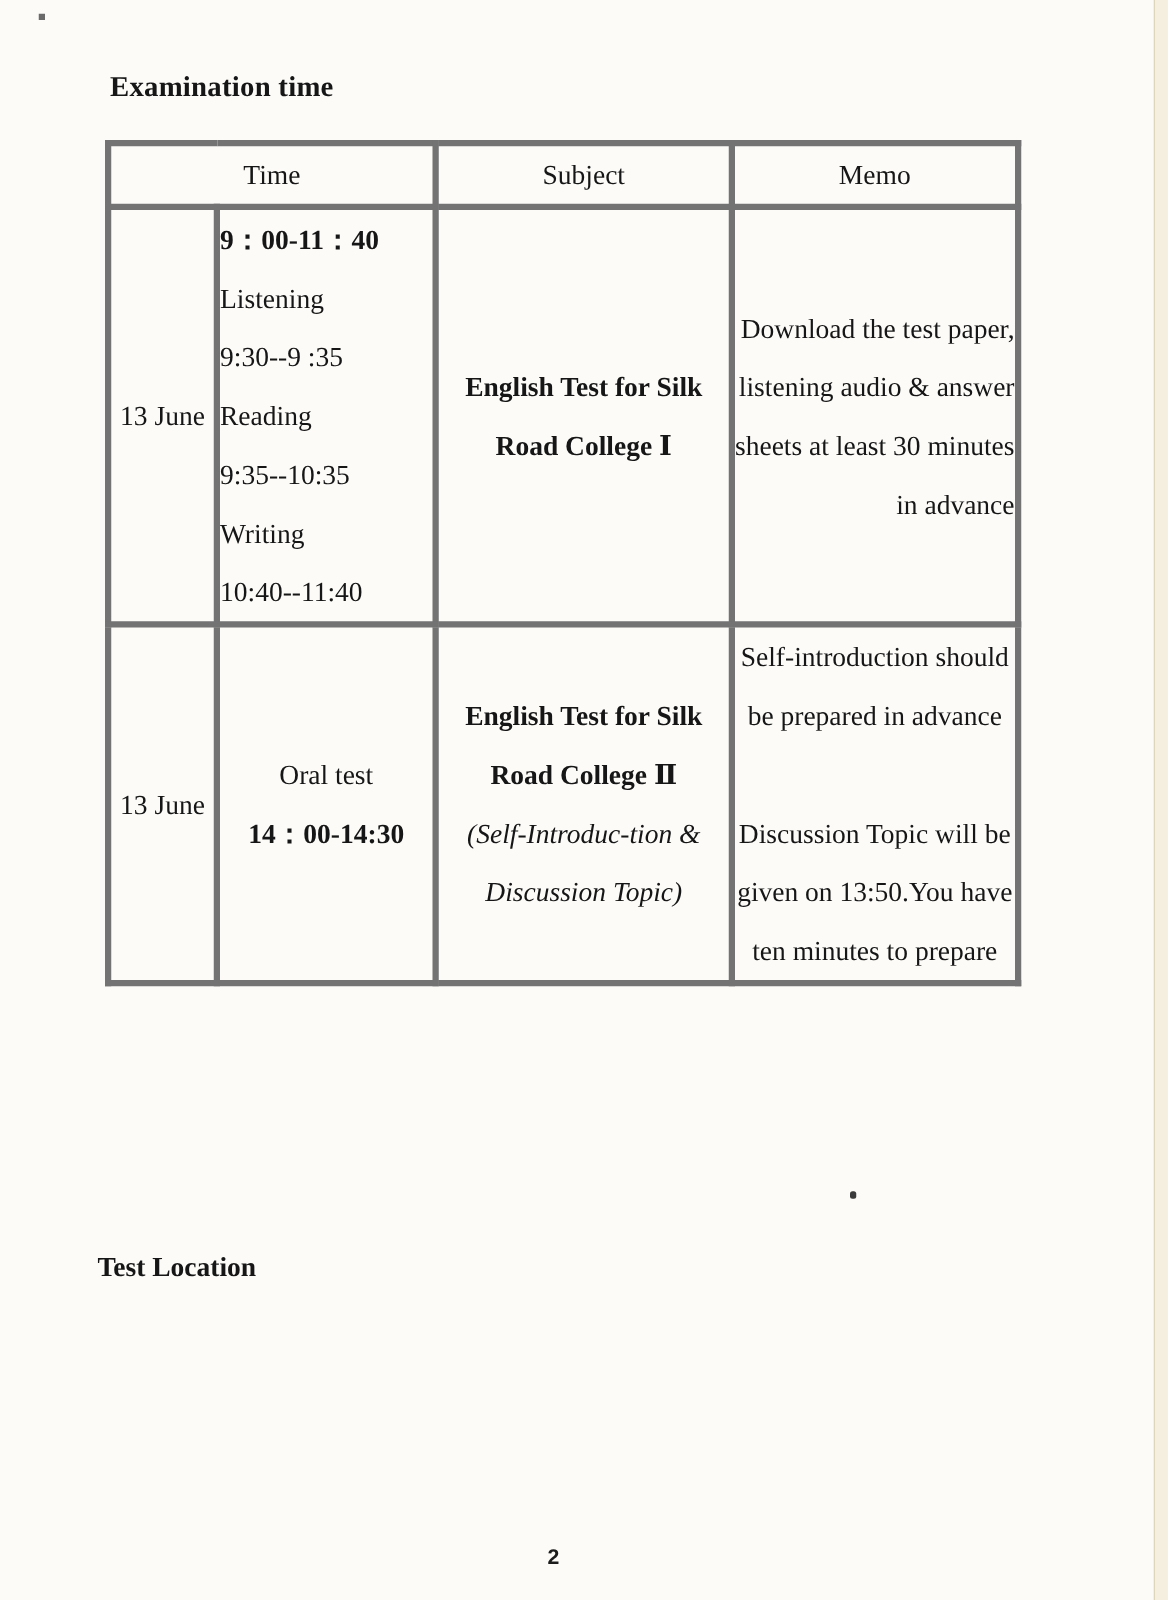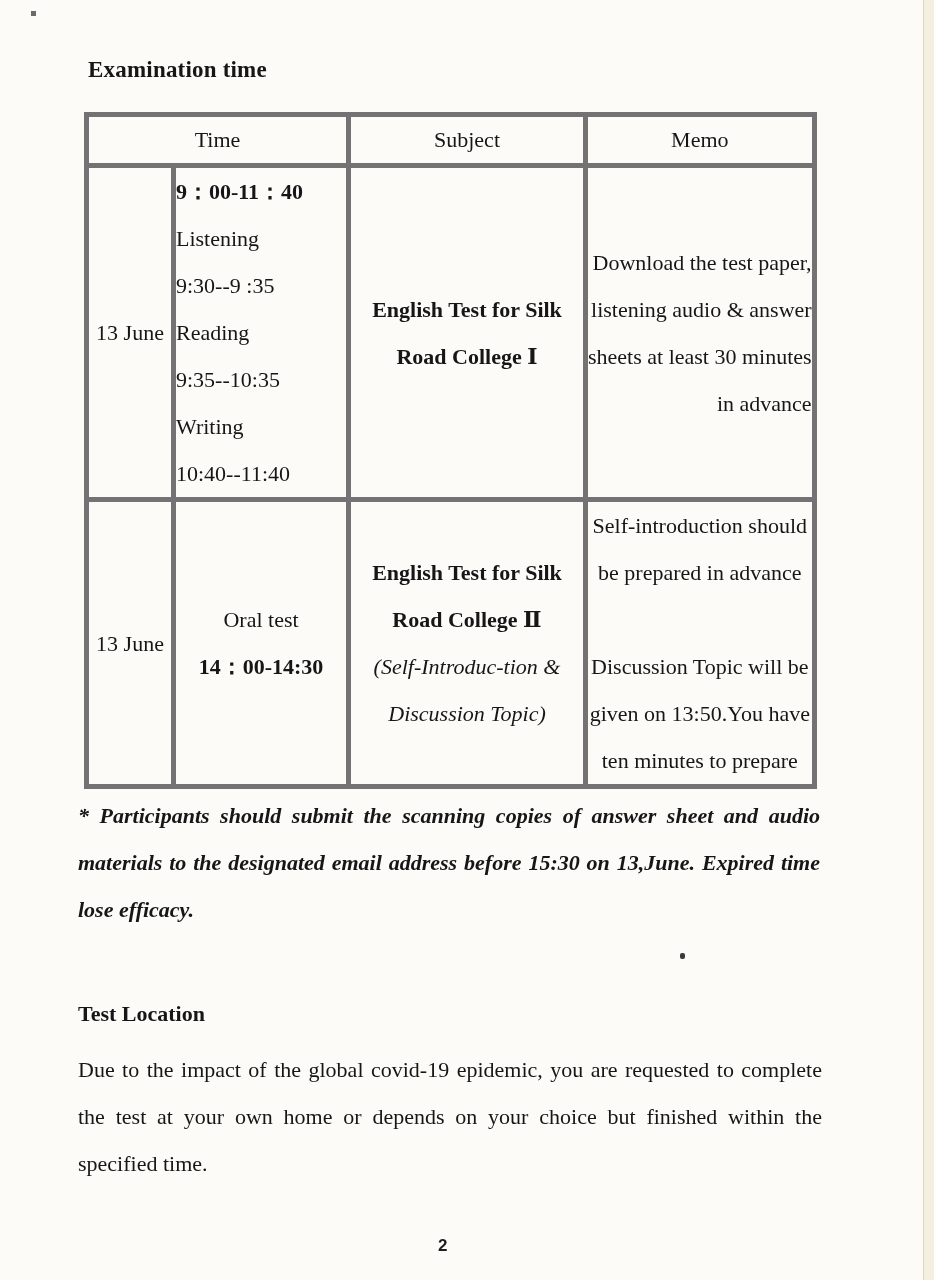--- a/index.html
+++ b/index.html
@@ -193,21 +193,19 @@
           <div class="cell-line">be prepared in advance</div>
           <div class="spacer-line"></div>
           <div class="cell-line">Discussion Topic will be</div>
           <div class="cell-line">given on 13:50.You have</div>
           <div class="cell-line">ten minutes to prepare</div>
         </td>
       </tr>
     </tbody>
   </table>
 
-  <div class="note-para">* Participants should submit the scanning copies of answer sheet and audio materials to the designated email address before 15:30 on 13,June. Expired time lose efficacy.</div>
 
   <div class="section-heading">Test Location</div>
 
-  <div class="body-para">Due to the impact of the global covid-19 epidemic, you are requested to complete the test at your own home or depends on your choice but finished within the specified time.</div>
 
   <div class="page-number">2</div>
 
 </div>
 
 </body></html>

